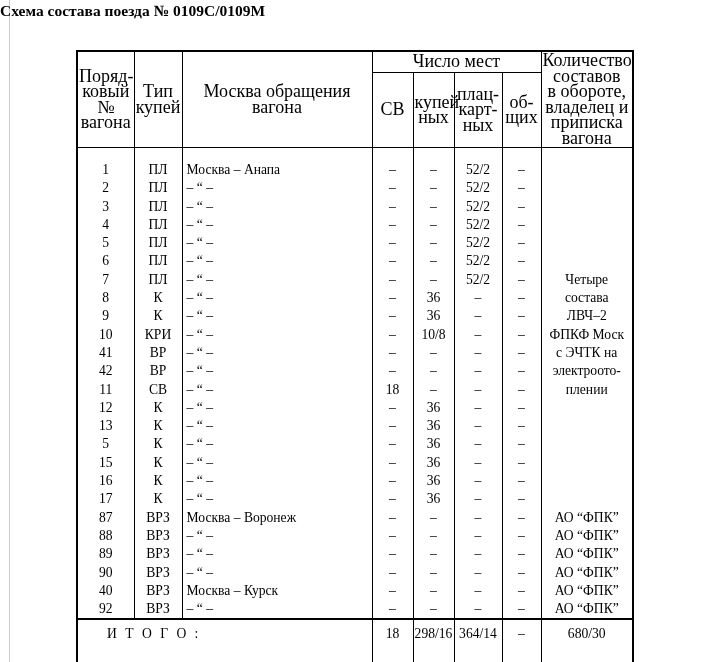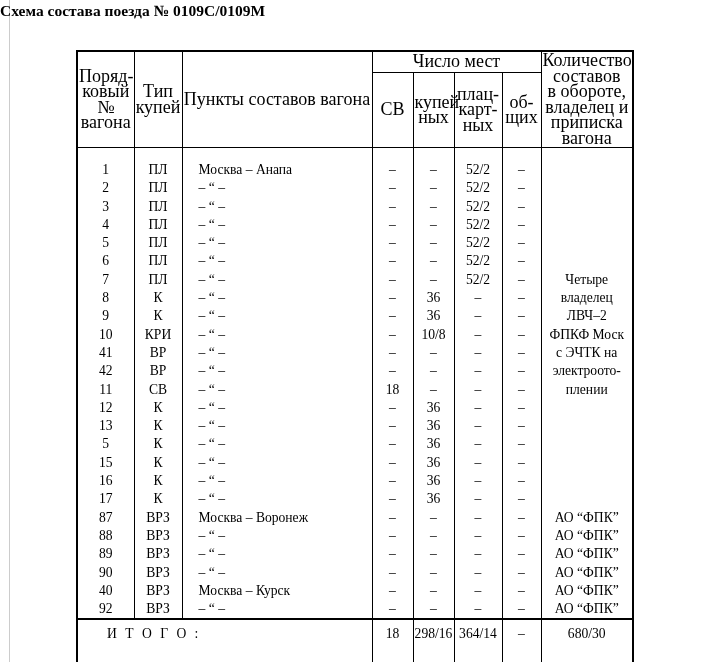--- a/index.html
+++ b/index.html
@@ -60,21 +60,21 @@
     font-size: 13.6px;
     line-height: 18.3px;
     height: 18.3px;
     padding: 0;
     text-align: center;
     vertical-align: middle;
     overflow: hidden;
     white-space: nowrap;
   }
   tbody tr.spacer-row td { height: 13px; line-height: 13px; }
-  tbody td.c-route { text-align: left; padding-left: 16px; }
+  tbody td.c-route { text-align: left; padding-left: 4px; }
   tfoot td {
     border-top: 2px solid #000;
     border-left: 1px solid #000;
     border-right: 1px solid #000;
     border-bottom: none;
     height: 42px;
     vertical-align: top;
     padding-top: 6px;
     font-size: 13.6px;
     text-align: center;
@@ -106,21 +106,21 @@
     <col style="width:92px">
   </colgroup>
   <thead>
     <tr class="seats-group-row">
       <th rowspan="2">Поряд-
 ковый
 №
 вагона</th>
       <th rowspan="2">Тип
 купей</th>
-      <th rowspan="2">Пункты составов вагона</th>
+      <th rowspan="2">Москва обращения вагона</th>
       <th colspan="4">Число мест</th>
       <th rowspan="2">Количество
 составов
 в обороте,
 владелец и
 приписка
 вагона</th>
     </tr>
     <tr class="seats-sub-row">
       <th>СВ</th>
@@ -215,21 +215,21 @@
         <td class="c-note">Четыре</td>
       </tr>
       <tr>
         <td class="c-num">8</td>
         <td class="c-type">К</td>
         <td class="c-route">– “ –</td>
         <td class="c-sv">–</td>
         <td class="c-kupe">36</td>
         <td class="c-platz">–</td>
         <td class="c-obsh">–</td>
-        <td class="c-note">владелец</td>
+        <td class="c-note">состава</td>
       </tr>
       <tr>
         <td class="c-num">9</td>
         <td class="c-type">К</td>
         <td class="c-route">– “ –</td>
         <td class="c-sv">–</td>
         <td class="c-kupe">36</td>
         <td class="c-platz">–</td>
         <td class="c-obsh">–</td>
         <td class="c-note">ЛВЧ–2</td>

